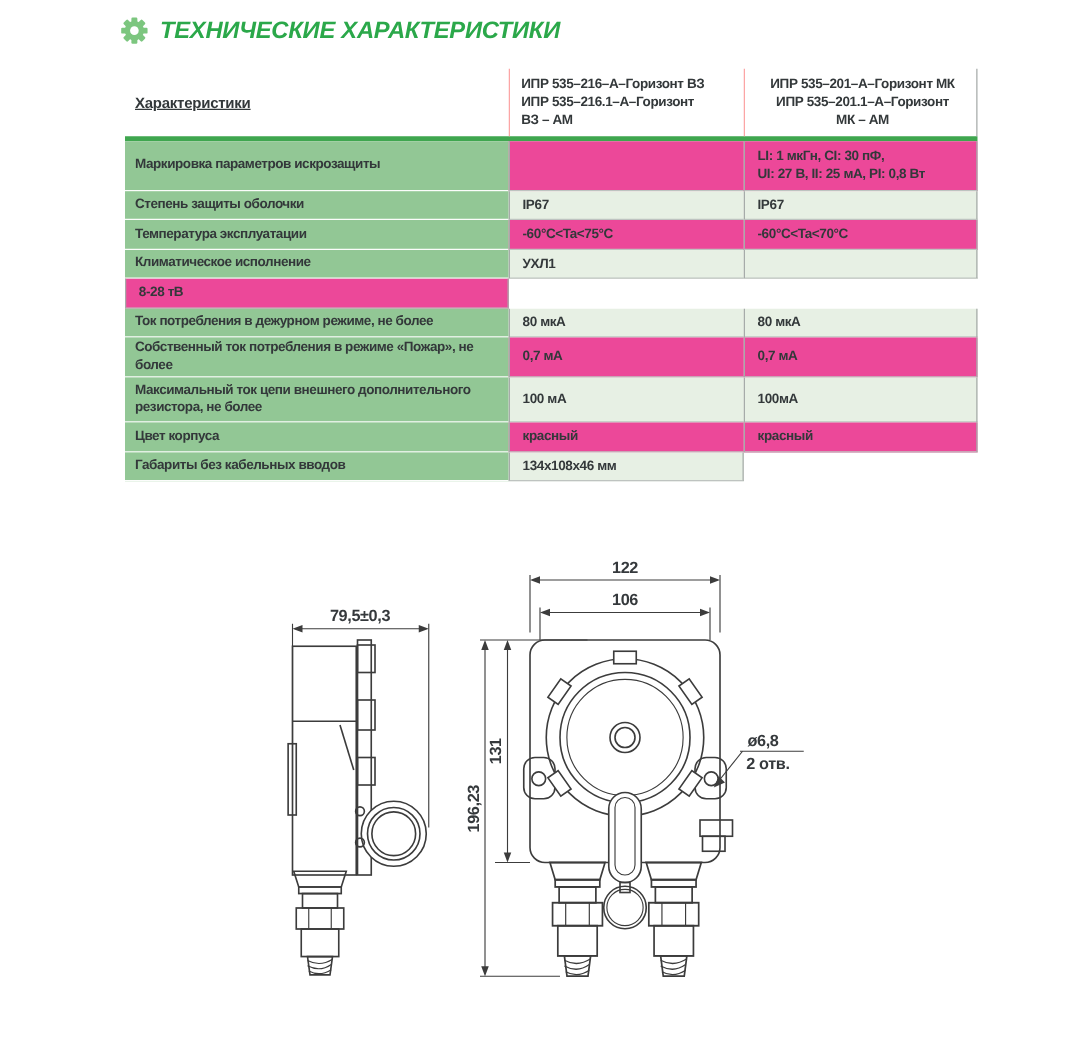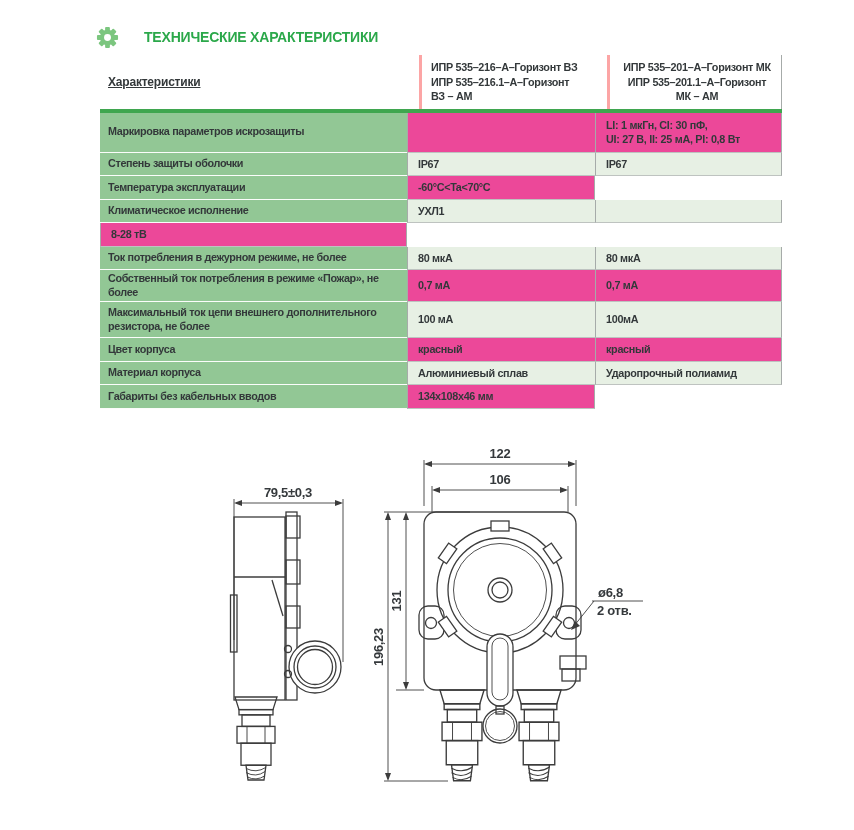--- a/index.html
+++ b/index.html
@@ -5,29 +5,29 @@
   * { box-sizing: border-box; }
   html,body { margin:0; padding:0; }
   body {
     width:854px; height:830px; background:#ffffff; position:relative;
     font-family:"Liberation Sans", sans-serif; overflow:hidden;
   }
 
   
   .title-row { position:absolute; left:96px; top:13px; display:flex; align-items:center; gap:9px; }
   .title-row .gear { width:23px; height:23px; flex:0 0 auto; }
-  .title-row h1 { margin:16px; font-size:14px; font-weight:700; color:#2BA84A; letter-spacing:-0.2px; white-space:nowrap; }
+  .title-row h1 { margin:0; font-size:19px; font-weight:700; color:#2BA84A; letter-spacing:-0.2px; white-space:nowrap;font-style:italic; }
 
   
   .spec-table { position:absolute; left:100px; top:55px; width:682px; color:#33383A; font-size:10.8px; }
   .thead, .t-row { display:grid; grid-template-columns:307px 188px 187px; }
   .thead { min-height:42px; }
   .th-label { display:flex; align-items:center; padding-left:8px; font-weight:700; font-size:12px; letter-spacing:-0.2px;text-decoration:underline; }
-  .th-col { border-left:3px solid #fca5a5; padding:5px 6px 5px 9px; font-weight:700;
-            line-height:1.35; display:flex; flex-direction:column; justify-content:center; letter-spacing:-0.3px;margin-left:12px; }
+  .th-col { border-left:1px solid #fca5a5; padding:5px 6px 5px 9px; font-weight:700;
+            line-height:1.35; display:flex; flex-direction:column; justify-content:center; letter-spacing:-0.3px; }
   .th-col.last { border-right:1px solid #A6ABA9;align-items:center; }
   .green-bar { height:4px; background:#3FA64F; }
   .t-row { min-height:23.5px; }
   .t-row:nth-child(1) { min-height:40px; }
   .t-row:nth-child(8) { min-height:36px; }
   .cell { display:flex; align-items:center; }
   .cell.label { background:#92C795; padding:2px 26px 2px 8px; border-bottom:1px solid #FBFDFB;
                 font-weight:700; letter-spacing:-0.35px; line-height:1.25; }
   .cell.val { background:#ec4899; border-left:1px solid #A6ABA9; border-bottom:1px solid #BEC3C0;
               padding:2px 6px 2px 10px; font-weight:700; letter-spacing:-0.3px; white-space:pre-line; line-height:1.35; }
@@ -82,20 +82,21 @@
         <div class="cell val last">LI: 1 мкГн, CI: 30 пФ,
 UI: 27 В, II: 25 мА, PI: 0,8 Вт</div>
       </div>
       <div class="t-row">
         <div class="cell label">Степень защиты оболочки</div>
         <div class="cell val">IP67</div>
         <div class="cell val last">IP67</div>
       </div>
       <div class="t-row">
         <div class="cell label">Температура эксплуатации</div>
+        <div class="cell val">-60°C&lt;Ta&lt;75°C</div>
         <div class="cell val last">-60°C&lt;Ta&lt;70°C</div>
       </div>
       <div class="t-row">
         <div class="cell label">Климатическое исполнение</div>
         <div class="cell val">УХЛ1</div>
         <div class="cell val last"></div>
       </div>
       <div class="t-row">
         <div class="cell val last">8-28 тВ</div>
       </div>
@@ -111,25 +112,20 @@
       </div>
       <div class="t-row">
         <div class="cell label">Максимальный ток цепи внешнего дополнительного резистора, не более</div>
         <div class="cell val">100 мА</div>
         <div class="cell val last">100мА</div>
       </div>
       <div class="t-row">
         <div class="cell label">Цвет корпуса</div>
         <div class="cell val">красный</div>
         <div class="cell val last">красный</div>
-      </div>
-      <div class="t-row">
-        <div class="cell label">Материал корпуса</div>
-        <div class="cell val">Алюминиевый сплав</div>
-        <div class="cell val last">Ударопрочный полиамид</div>
       </div>
       <div class="t-row">
         <div class="cell label">Габариты без кабельных вводов</div>
         <div class="cell val last">134х108х46 мм</div>
       </div>
     </div>
 </div>
 
 <svg class="drawings" viewBox="180 440 480 392">
 

